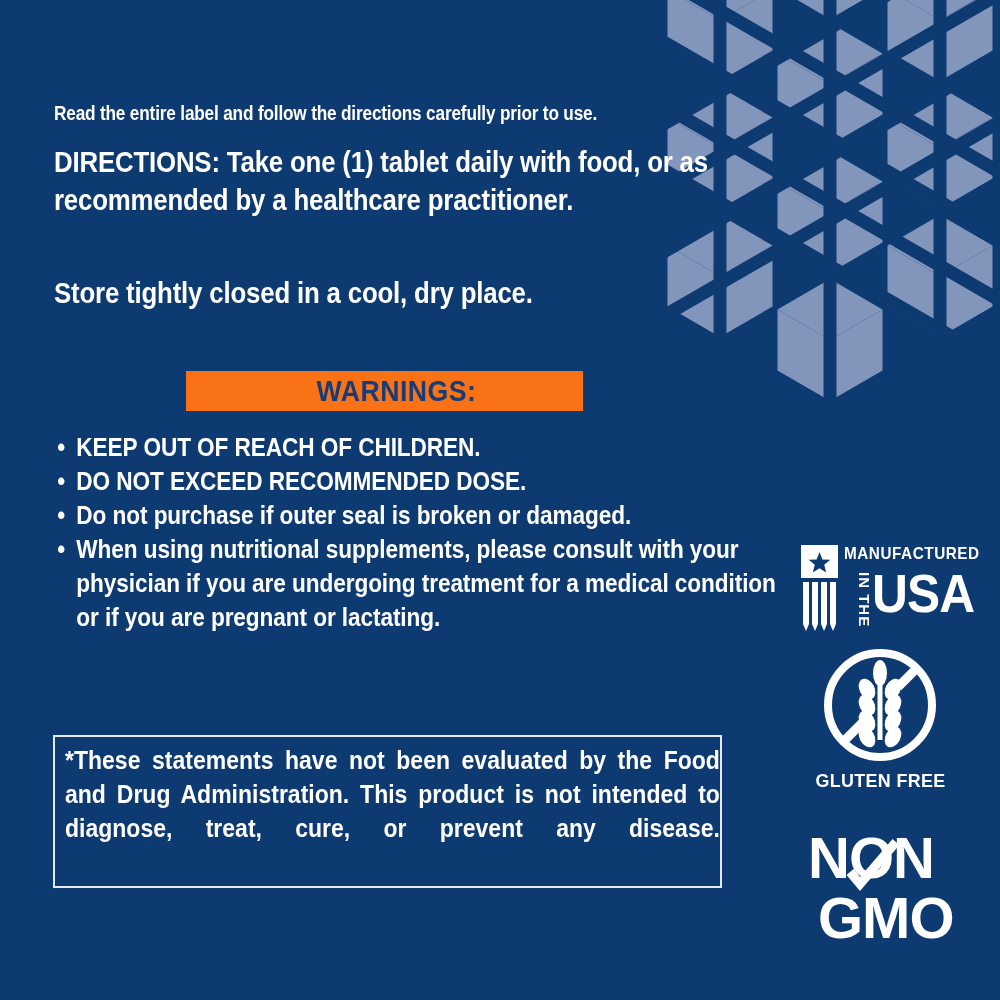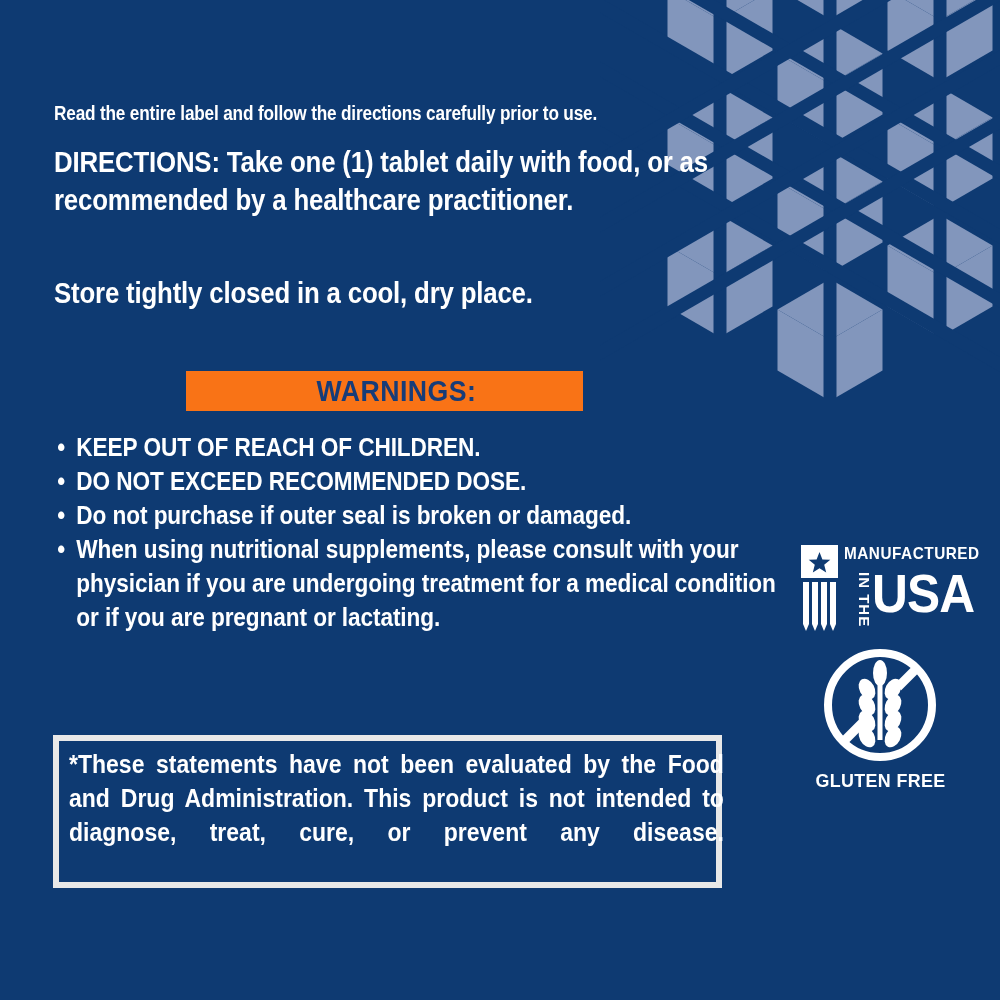--- a/index.html
+++ b/index.html
@@ -81,21 +81,21 @@
     width:820px;
   }
   .bullet .dot{
     position:absolute;left:6px;top:0;
     font-size:26px;line-height:34px;
   }
 
   
   #disclaimer-box{
     position:absolute;left:53px;top:735px;width:669px;height:153px;
-    border:6px solid #be185d;box-sizing:border-box;
+    border:2px solid #be185d;box-sizing:border-box;
   }
   #disclaimer-text{
     position:absolute;left:10px;top:6px;width:740px;
     color:#fff;
     font-family:"Liberation Sans", sans-serif;
     font-weight:bold;font-size:26px;line-height:34px;
     text-align:justify;
     transform:scaleX(0.885);
     transform-origin:left top;
   }
@@ -282,14 +282,23 @@
       <ellipse cx="59" cy="57" rx="7.5" ry="11" fill="#FFFFFF" transform="rotate(-28 59 57)"></ellipse>
       <ellipse cx="85" cy="57" rx="7.5" ry="11" fill="#FFFFFF" transform="rotate(28 85 57)"></ellipse>
       <ellipse cx="59" cy="73" rx="7.5" ry="11" fill="#FFFFFF" transform="rotate(-28 59 73)"></ellipse>
       <ellipse cx="85" cy="73" rx="7.5" ry="11" fill="#FFFFFF" transform="rotate(28 85 73)"></ellipse>
       <ellipse cx="59" cy="89" rx="7.5" ry="11" fill="#FFFFFF" transform="rotate(-28 59 89)"></ellipse>
       <ellipse cx="85" cy="89" rx="7.5" ry="11" fill="#FFFFFF" transform="rotate(28 85 89)"></ellipse>
     </svg>
     <div id="gf-label">GLUTEN FREE</div>
   </div>
 
+  <div class="badge" id="badge-gmo">
+    <svg width="160" height="120" viewBox="0 0 160 120" xmlns="http://www.w3.org/2000/svg">
+      <text x="8" y="48" fill="#FFFFFF" font-family="Liberation Sans, sans-serif" font-weight="bold" font-size="58" letter-spacing="-1">NON</text>
+      <text x="18" y="108" fill="#FFFFFF" font-family="Liberation Sans, sans-serif" font-weight="bold" font-size="58" letter-spacing="-1">GMO</text>
+
+      <path d="M50,28 L60,40 L96,-2" fill="none" stroke="#FFFFFF" stroke-width="9" stroke-linecap="butt" stroke-linejoin="miter" transform="translate(0,14)"></path>
+      <path d="M50,28 L60,40 L96,-2" fill="none" stroke="#0E3A72" stroke-width="19" stroke-linecap="butt" stroke-linejoin="miter" transform="translate(0,14)" opacity="0"></path>
+    </svg>
+  </div>
 
 </div>
 
 </body></html>

